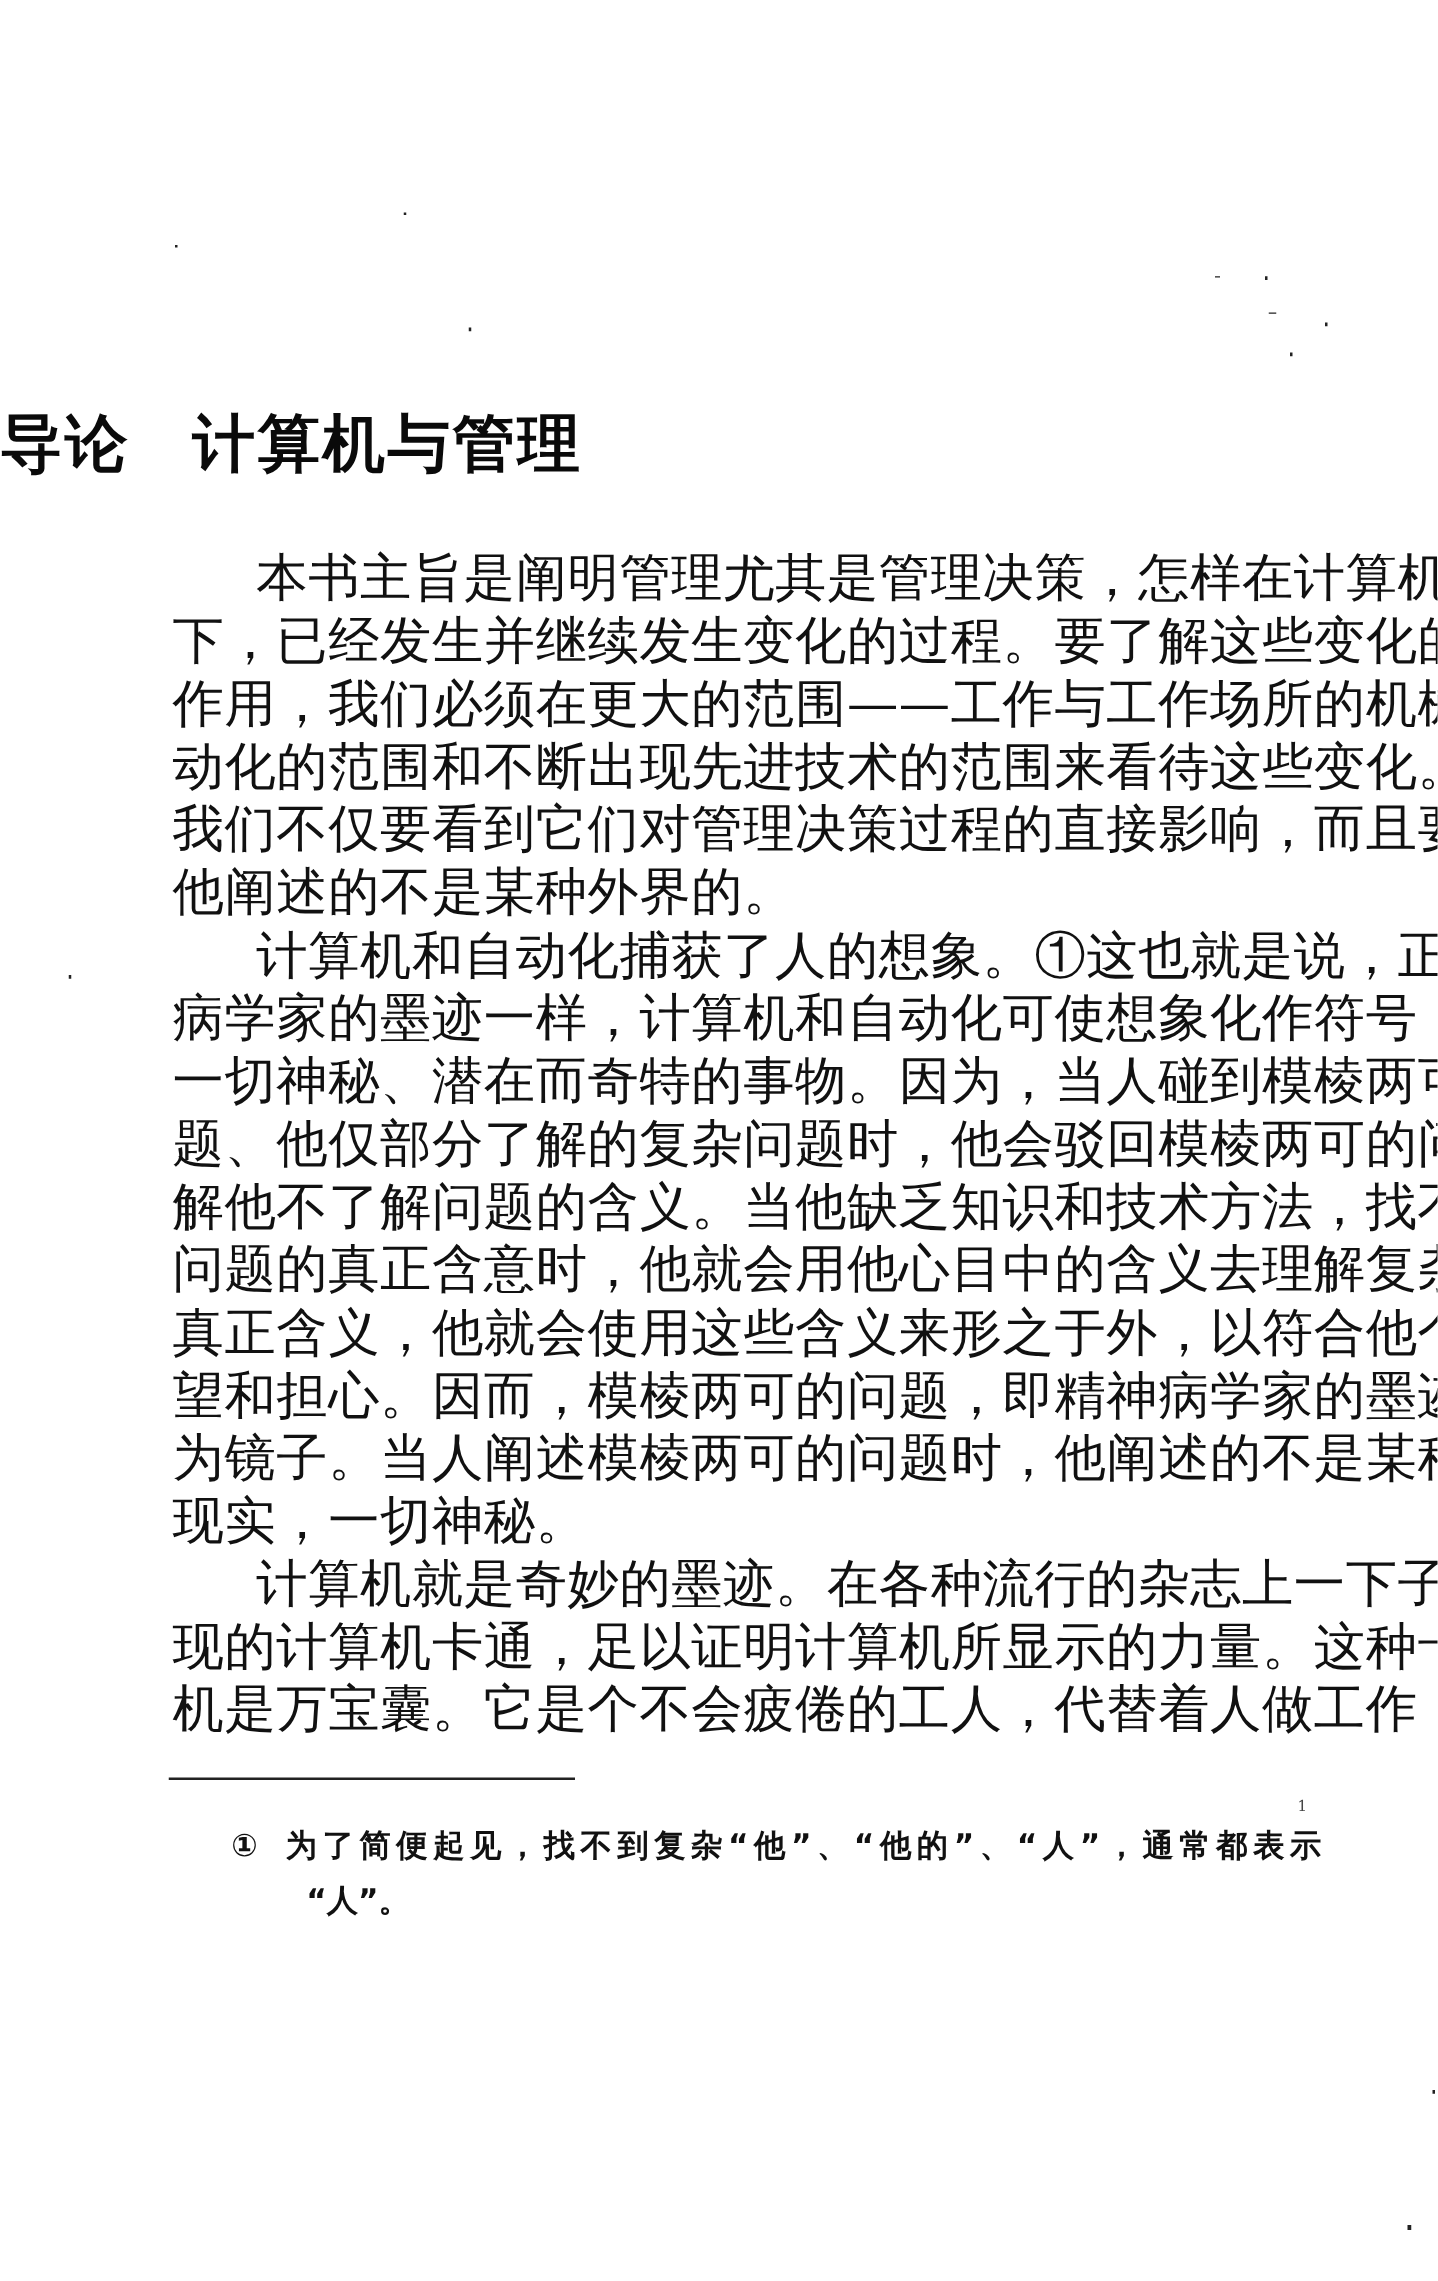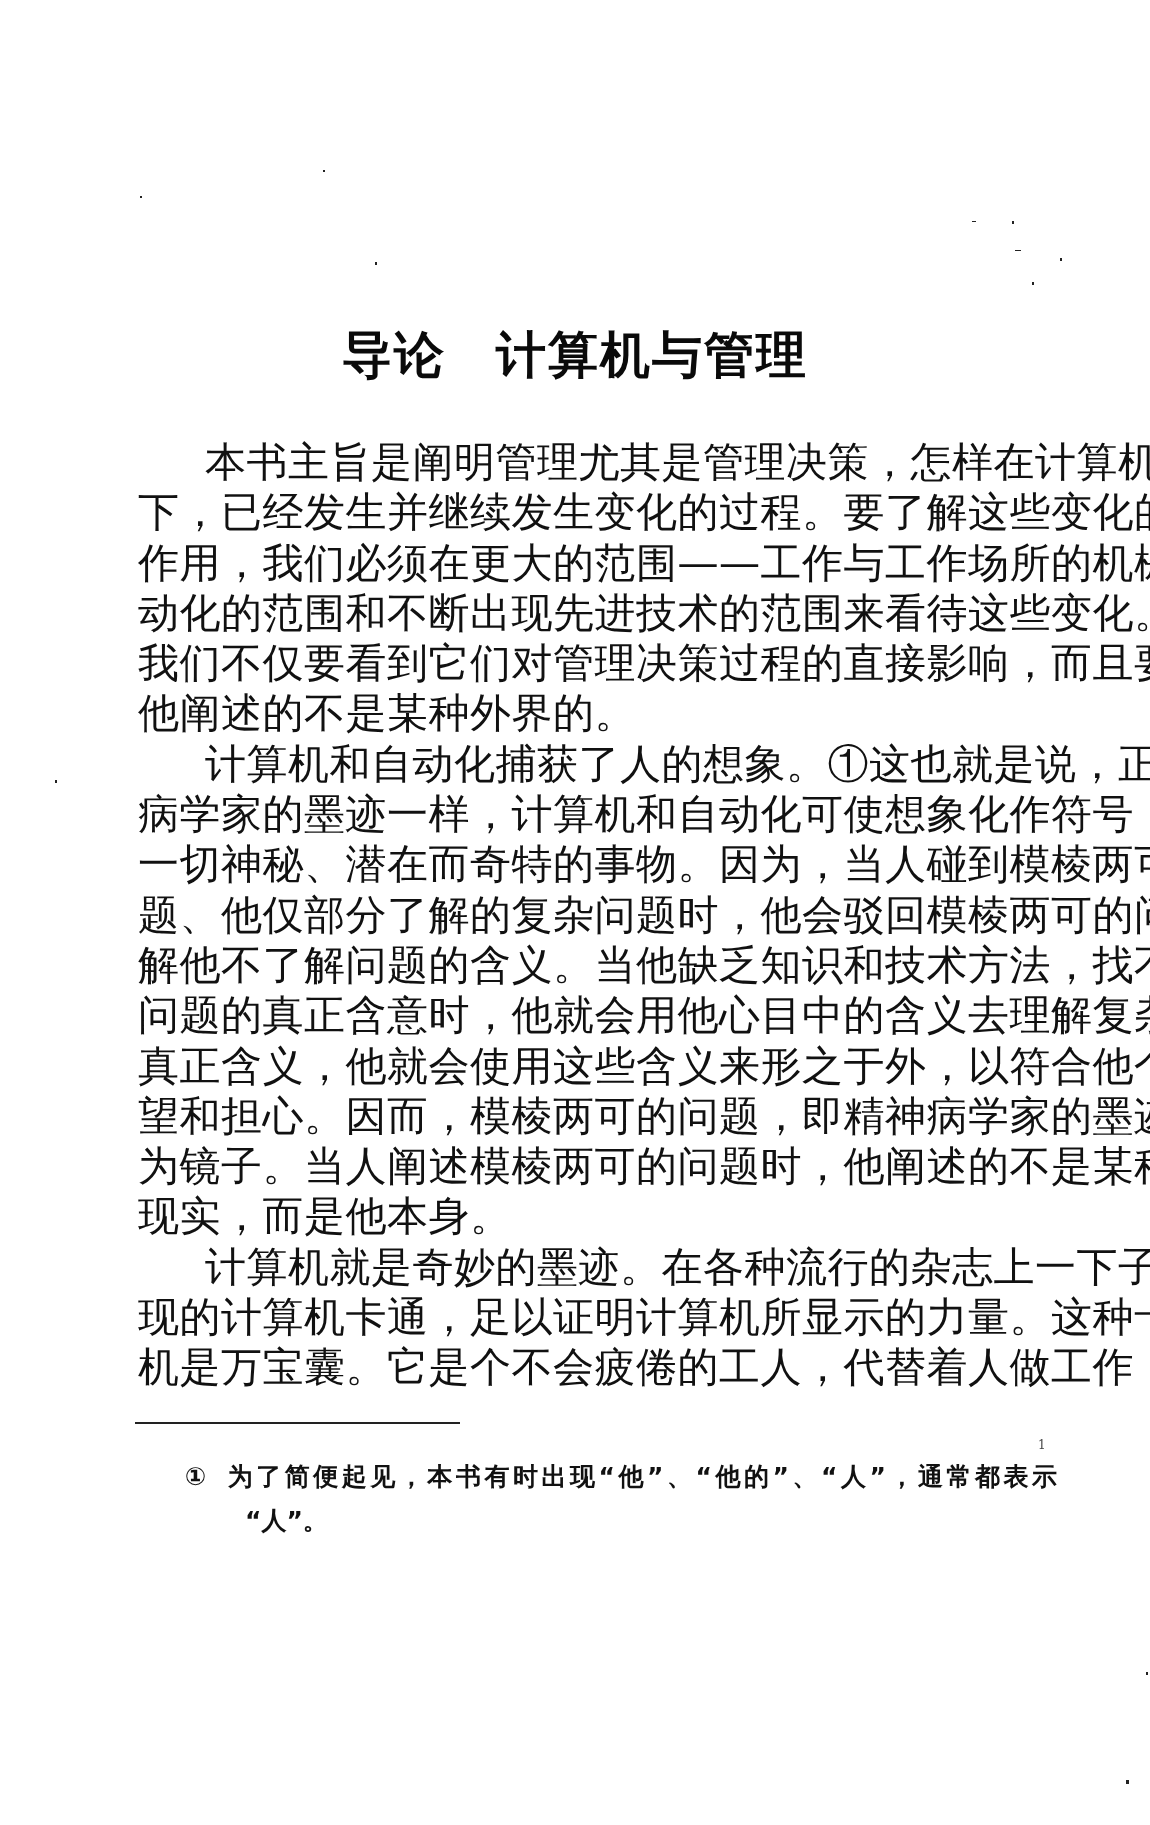--- a/index.html
+++ b/index.html
@@ -4,21 +4,21 @@
 <style>
   html, body { margin: 0; padding: 0; background: #ffffff; }
   body {
     width: 1150px; height: 1825px; position: relative; overflow: hidden;
     font-family: "DejaVu Serif", "Liberation Serif", serif;
     color: #111111;
   }
   .page { position: absolute; inset: 0; }
   .title {
     position: absolute; left: 0; width: 1150px; top: 288px;
-    text-align: center; font-size: 50px; font-weight: bold;
+    text-align: left; font-size: 50px; font-weight: bold;
     font-family: "DejaVu Sans", "Liberation Sans", sans-serif;
     letter-spacing: 2px; color: #0a0a0a;
   }
   .title .gap { display: inline-block; width: 50px; }
   .body-text {
     position: absolute; left: 138px; top: 437px; width: 920px;
   }
   .line {
     height: 50.3px; line-height: 50.3px; font-size: 41px;
     white-space: nowrap; text-align: justify; text-align-last: justify;
@@ -62,33 +62,33 @@
 
     <div class="line indent">计算机和自动化捕获了人的想象。①这也就是说，正象精神</div>
     <div class="line">病学家的墨迹一样，计算机和自动化可使想象化作符号，以表示</div>
     <div class="line">一切神秘、潜在而奇特的事物。因为，当人碰到模棱两可的问</div>
     <div class="line">题、他仅部分了解的复杂问题时，他会驳回模棱两可的问题，辩</div>
     <div class="line">解他不了解问题的含义。当他缺乏知识和技术方法，找不到复杂</div>
     <div class="line">问题的真正含意时，他就会用他心目中的含义去理解复杂问题的</div>
     <div class="line">真正含义，他就会使用这些含义来形之于外，以符合他个人的希</div>
     <div class="line">望和担心。因而，模棱两可的问题，即精神病学家的墨迹就会成</div>
     <div class="line">为镜子。当人阐述模棱两可的问题时，他阐述的不是某种外界的</div>
-    <div class="line last">现实，而是他本身。</div>
+    <div class="line last">现实，一切神秘。</div>
 
     <div class="line indent">计算机就是奇妙的墨迹。在各种流行的杂志上一下子大量出</div>
     <div class="line">现的计算机卡通，足以证明计算机所显示的力量。这种卡通计算</div>
     <div class="line">机是万宝囊。它是个不会疲倦的工人，代替着人做工作，大大地</div>
   </div>
 
   <div class="rule"></div>
   <div class="pagemark">1</div>
 
   <div class="footnote">
     <div class="fn-line first">
-      <span class="fn-num">①</span><span>为了简便起见，本书有时出现“他”、“他的”、“人”，通常都表示</span>
+      <span class="fn-num">①</span><span>为了简便起见，找不到复杂“他”、“他的”、“人”，通常都表示</span>
     </div>
     <div class="fn-line cont">“人”。</div>
   </div>
 
   <div class="speck" style="left:140px;top:196px;width:2px;height:2px;"></div>
   <div class="speck" style="left:323px;top:170px;width:2px;height:2px;"></div>
   <div class="speck" style="left:972px;top:221px;width:4px;height:1px;"></div>
   <div class="speck" style="left:1012px;top:221px;width:2px;height:3px;"></div>
   <div class="speck" style="left:1015px;top:250px;width:6px;height:1px;"></div>
   <div class="speck" style="left:1060px;top:258px;width:2px;height:3px;"></div>

